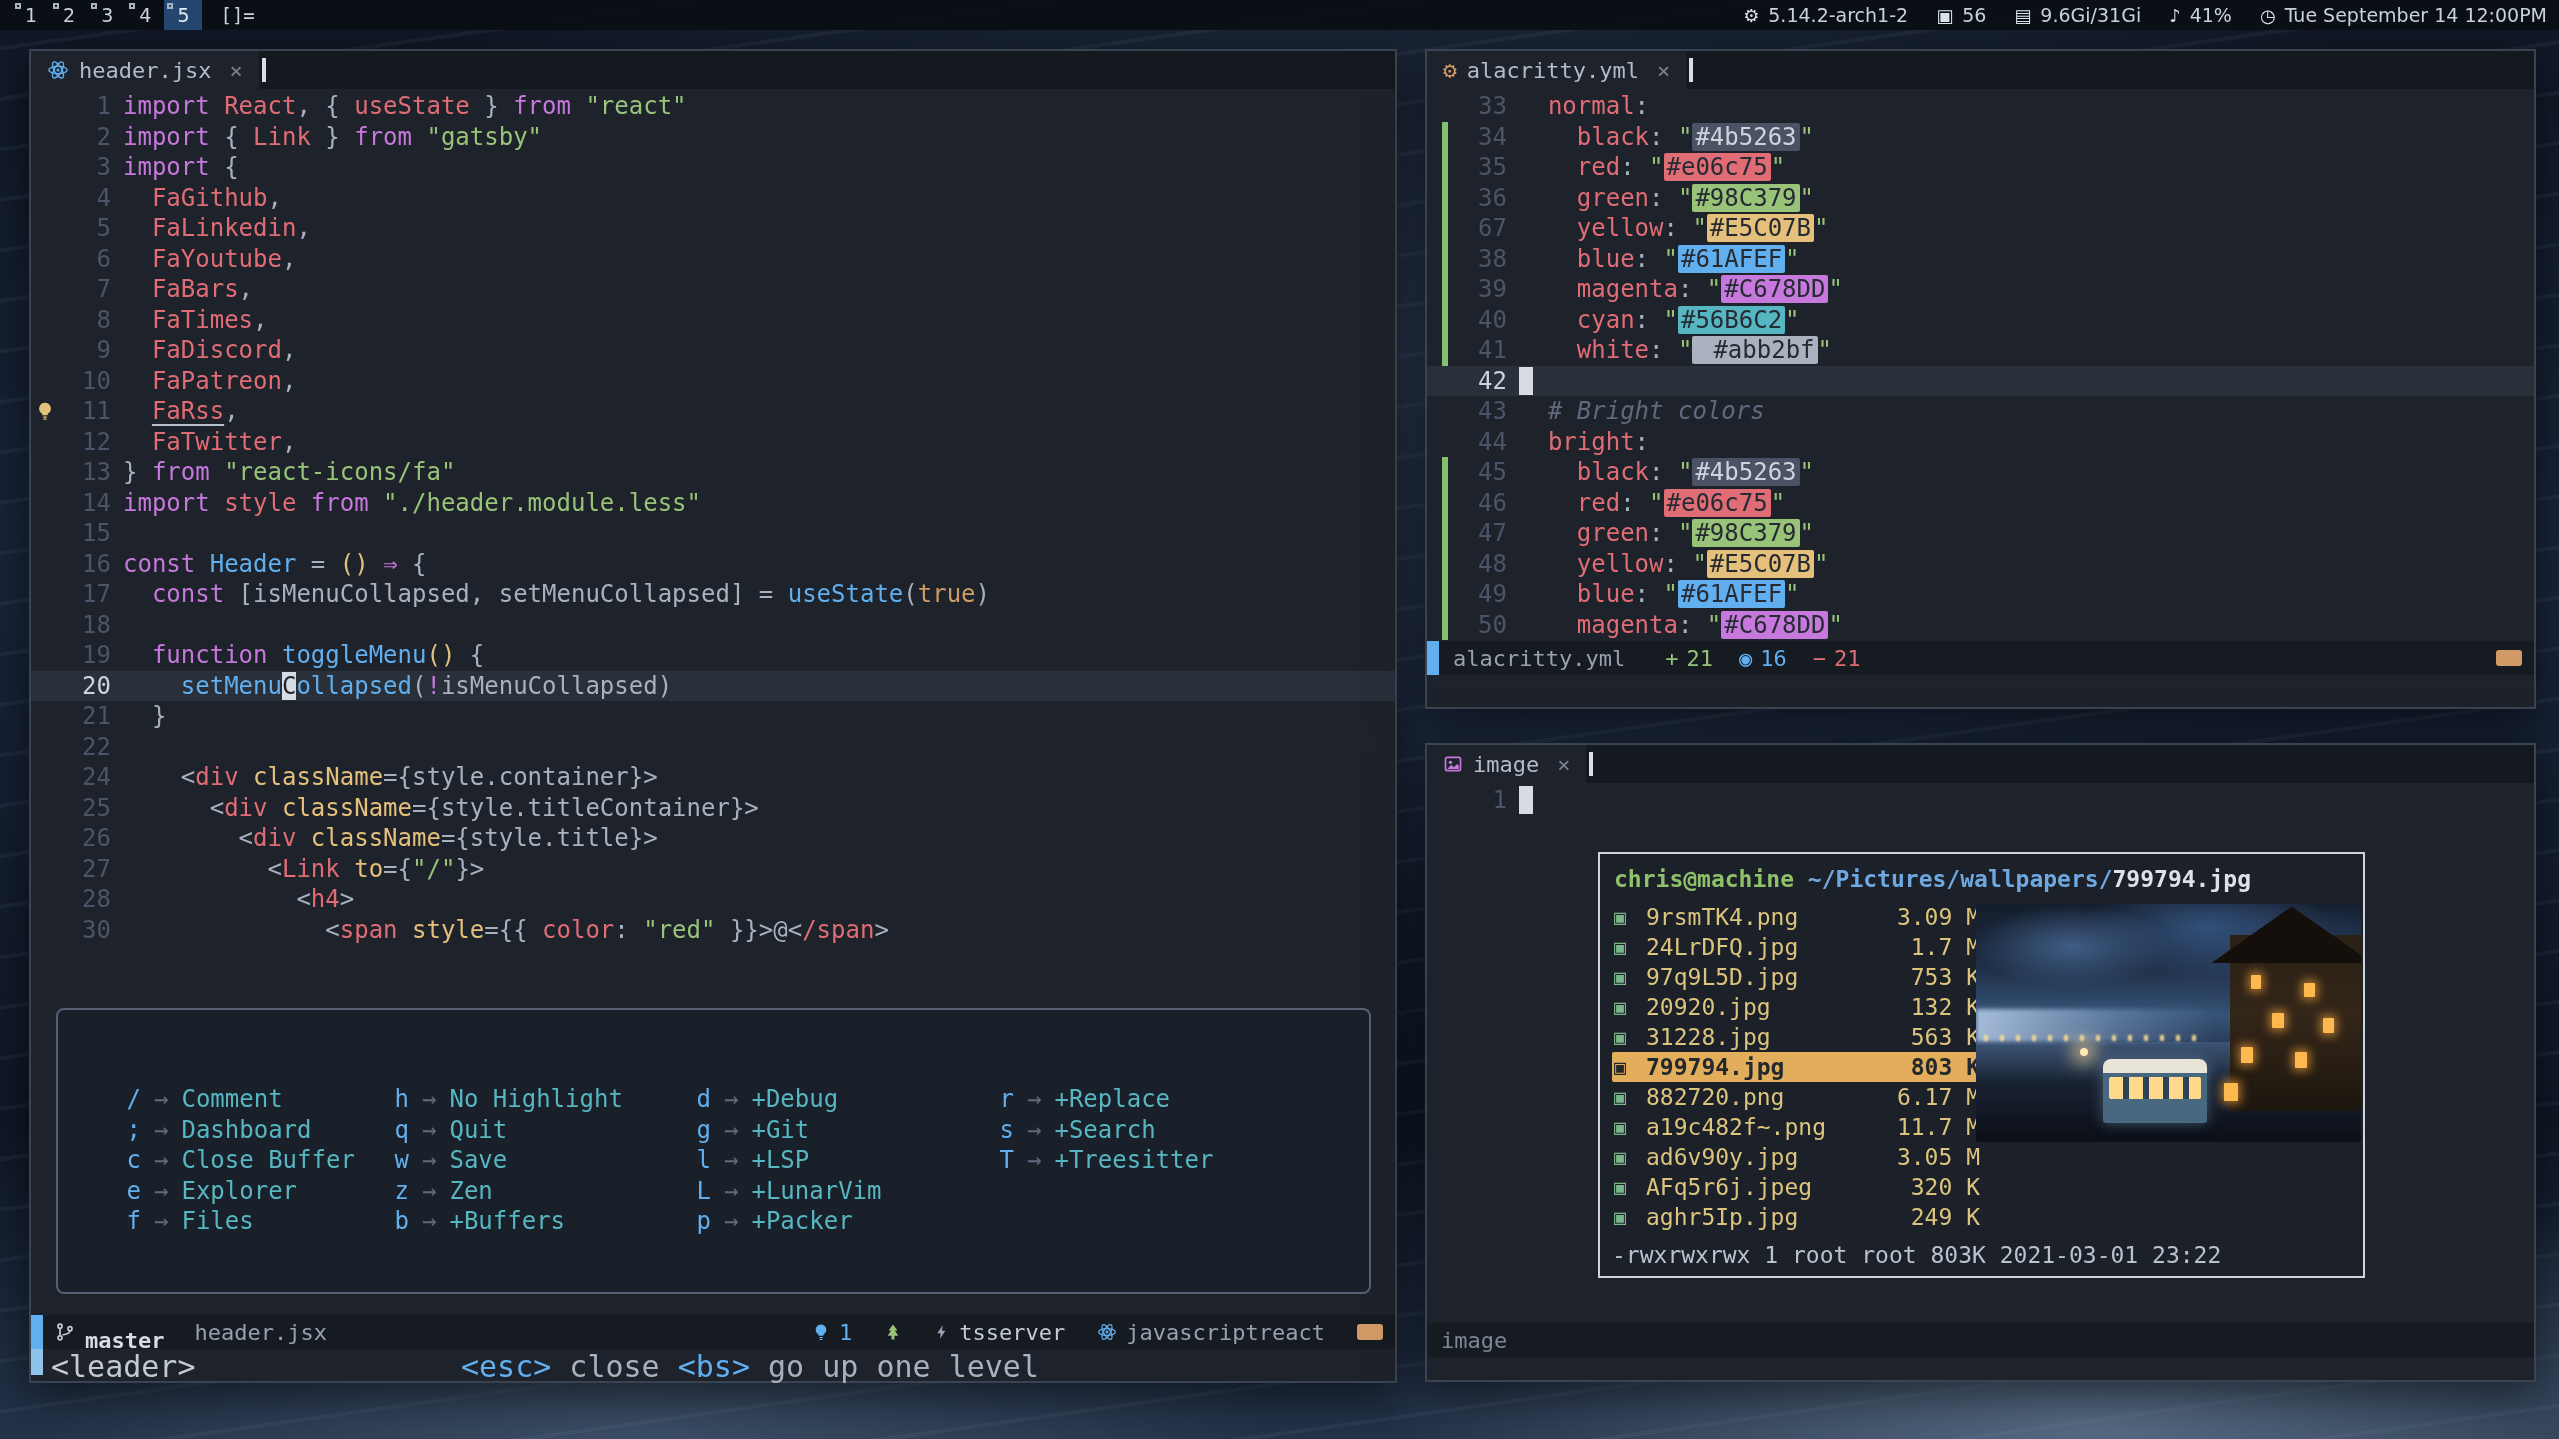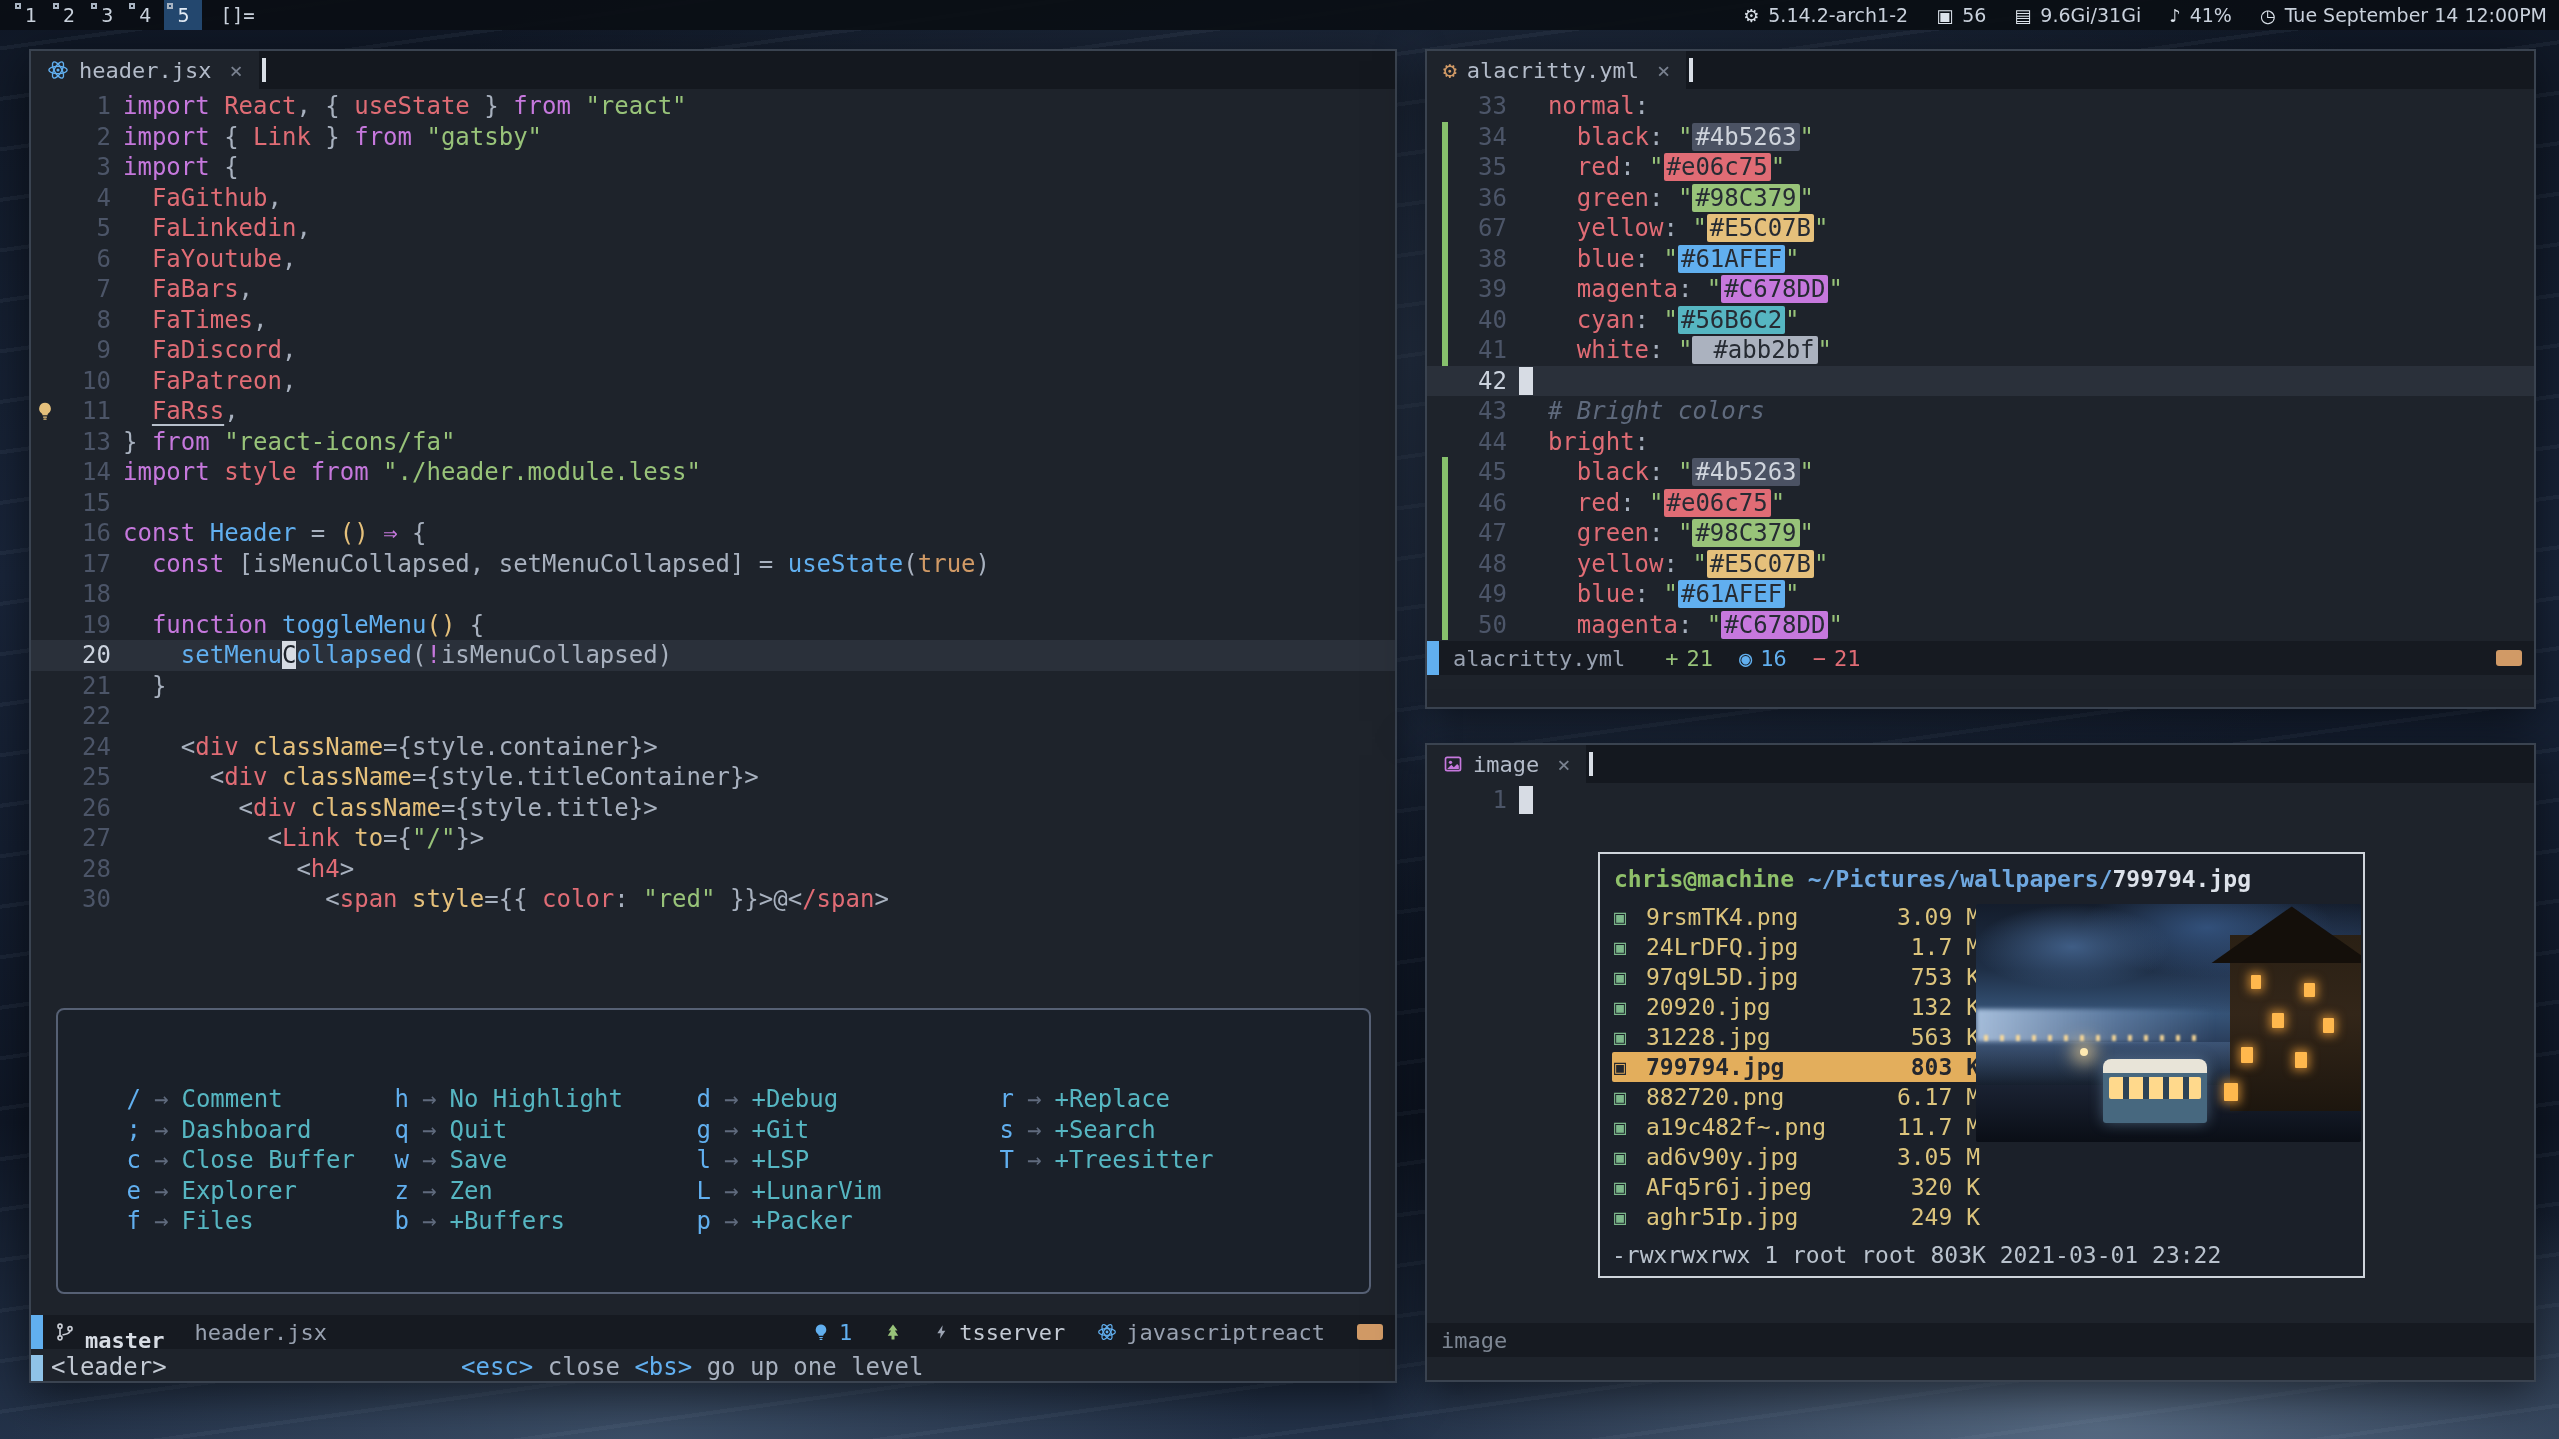--- a/index.html
+++ b/index.html
@@ -79,22 +79,22 @@
   .sl-item{display:flex;align-items:center;gap:9px}
   .sl-count{color:#61afef}
   .sl-lsp{color:#c3cad4}
   .sl-ft{color:#98a1b0}
   .orange-block{width:26px;height:16px;background:#d19a66;border-radius:3px;flex:none}
   .sl-plainfile{margin-left:14px;color:#7e8794}
   .diff{display:flex;align-items:center;gap:26px;margin-left:40px;font-size:22px}
   .diff .dpair{display:flex;gap:8px;align-items:center}
   .d-add{color:#98c379}.d-mod{color:#61afef}.d-del{color:#e06c75}
 
-  .cmdline{position:absolute;left:0;right:0;bottom:0;height:32px;display:flex;align-items:flex-end;
-    font-size:24px;color:#c3cad4}
+  .cmdline{position:absolute;left:0;right:0;bottom:0;height:32px;display:flex;align-items:flex-start;
+    font-size:30px;color:#c3cad4}
   .cmd-block{width:12px;height:26px;background:#8fc3e8;margin-right:8px;flex:none}
   .cmd-hints{position:absolute;left:430px;display:flex;white-space:pre}
   .key{color:#61afef}
   .hint-text{color:#a8b1bf}
 
   
   .term{position:absolute;left:171px;top:107px;width:767px;height:426px;border:2px solid #cfd4db;
     padding:10px 14px;font-size:23px;line-height:30px;background:rgba(24,28,36,.35)}
   .term-head{white-space:pre}
   .u-host{color:#8fc06a;font-weight:bold}
@@ -218,20 +218,21 @@
       <div class="crow"><span class="sign"></span><span class="lnum">6</span><span class="ltext"><span class="tk-fg">  </span><span class="tk-red">FaYoutube</span><span class="tk-fg">,</span></span></div>
       <div class="crow"><span class="sign"></span><span class="lnum">7</span><span class="ltext"><span class="tk-fg">  </span><span class="tk-red">FaBars</span><span class="tk-fg">,</span></span></div>
       <div class="crow"><span class="sign"></span><span class="lnum">8</span><span class="ltext"><span class="tk-fg">  </span><span class="tk-red">FaTimes</span><span class="tk-fg">,</span></span></div>
       <div class="crow"><span class="sign"></span><span class="lnum">9</span><span class="ltext"><span class="tk-fg">  </span><span class="tk-red">FaDiscord</span><span class="tk-fg">,</span></span></div>
       <div class="crow"><span class="sign"></span><span class="lnum">10</span><span class="ltext"><span class="tk-fg">  </span><span class="tk-red">FaPatreon</span><span class="tk-fg">,</span></span></div>
       <div class="crow"><span class="sign"><svg width="20" height="20" viewBox="0 0 24 24" fill="#e5c07b">
             <path d="M12 2a7 7 0 0 0-4.2 12.6c.7.5 1.2 1.4 1.2 2.4h6c0-1 .5-1.9 1.2-2.4A7 7 0 0 0 12 2z"></path>
             <rect x="9.5" y="18.5" width="5" height="1.6" rx=".8"></rect>
             <rect x="10" y="21" width="4" height="1.6" rx=".8"></rect>
           </svg></span><span class="lnum">11</span><span class="ltext"><span class="tk-fg">  </span><span class="und tk-red">FaRss</span><span class="tk-fg">,</span></span></div>
+      <div class="crow"><span class="sign"></span><span class="lnum">12</span><span class="ltext"><span class="tk-fg">  </span><span class="tk-red">FaTwitter</span><span class="tk-fg">,</span></span></div>
       <div class="crow"><span class="sign"></span><span class="lnum">13</span><span class="ltext"><span class="tk-fg">} </span><span class="tk-kw">from</span><span class="tk-fg"> </span><span class="tk-str">"react-icons/fa"</span></span></div>
       <div class="crow"><span class="sign"></span><span class="lnum">14</span><span class="ltext"><span class="tk-kw">import</span><span class="tk-fg"> </span><span class="tk-red">style</span><span class="tk-fg"> </span><span class="tk-kw">from</span><span class="tk-fg"> </span><span class="tk-str">"./header.module.less"</span></span></div>
       <div class="crow"><span class="sign"></span><span class="lnum">15</span><span class="ltext"></span></div>
       <div class="crow"><span class="sign"></span><span class="lnum">16</span><span class="ltext"><span class="tk-kw">const</span><span class="tk-fg"> </span><span class="tk-fn">Header</span><span class="tk-fg"> = </span><span class="tk-yel">()</span><span class="tk-fg"> </span><span class="tk-kw">⇒</span><span class="tk-fg"> {</span></span></div>
       <div class="crow"><span class="sign"></span><span class="lnum">17</span><span class="ltext"><span class="tk-fg">  </span><span class="tk-kw">const</span><span class="tk-fg"> [</span><span class="tk-fg">isMenuCollapsed</span><span class="tk-fg">, </span><span class="tk-fg">setMenuCollapsed</span><span class="tk-fg">] = </span><span class="tk-fn">useState</span><span class="tk-fg">(</span><span class="tk-num">true</span><span class="tk-fg">)</span></span></div>
       <div class="crow"><span class="sign"></span><span class="lnum">18</span><span class="ltext"></span></div>
       <div class="crow"><span class="sign"></span><span class="lnum">19</span><span class="ltext"><span class="tk-fg">  </span><span class="tk-kw">function</span><span class="tk-fg"> </span><span class="tk-fn">toggleMenu</span><span class="tk-yel">()</span><span class="tk-fg"> {</span></span></div>
       <div class="crow cursorline"><span class="sign"></span><span class="lnum cur">20</span><span class="ltext"><span class="tk-fg">    </span><span class="tk-fn">setMenu</span><span class="blockcur tk-fn">C</span><span class="tk-fn">ollapsed</span><span class="tk-fg">(</span><span class="tk-kw">!</span><span class="tk-fg">isMenuCollapsed</span><span class="tk-fg">)</span></span></div>
       <div class="crow"><span class="sign"></span><span class="lnum">21</span><span class="ltext"><span class="tk-fg">  }</span></span></div>
       <div class="crow"><span class="sign"></span><span class="lnum">22</span><span class="ltext"></span></div>

